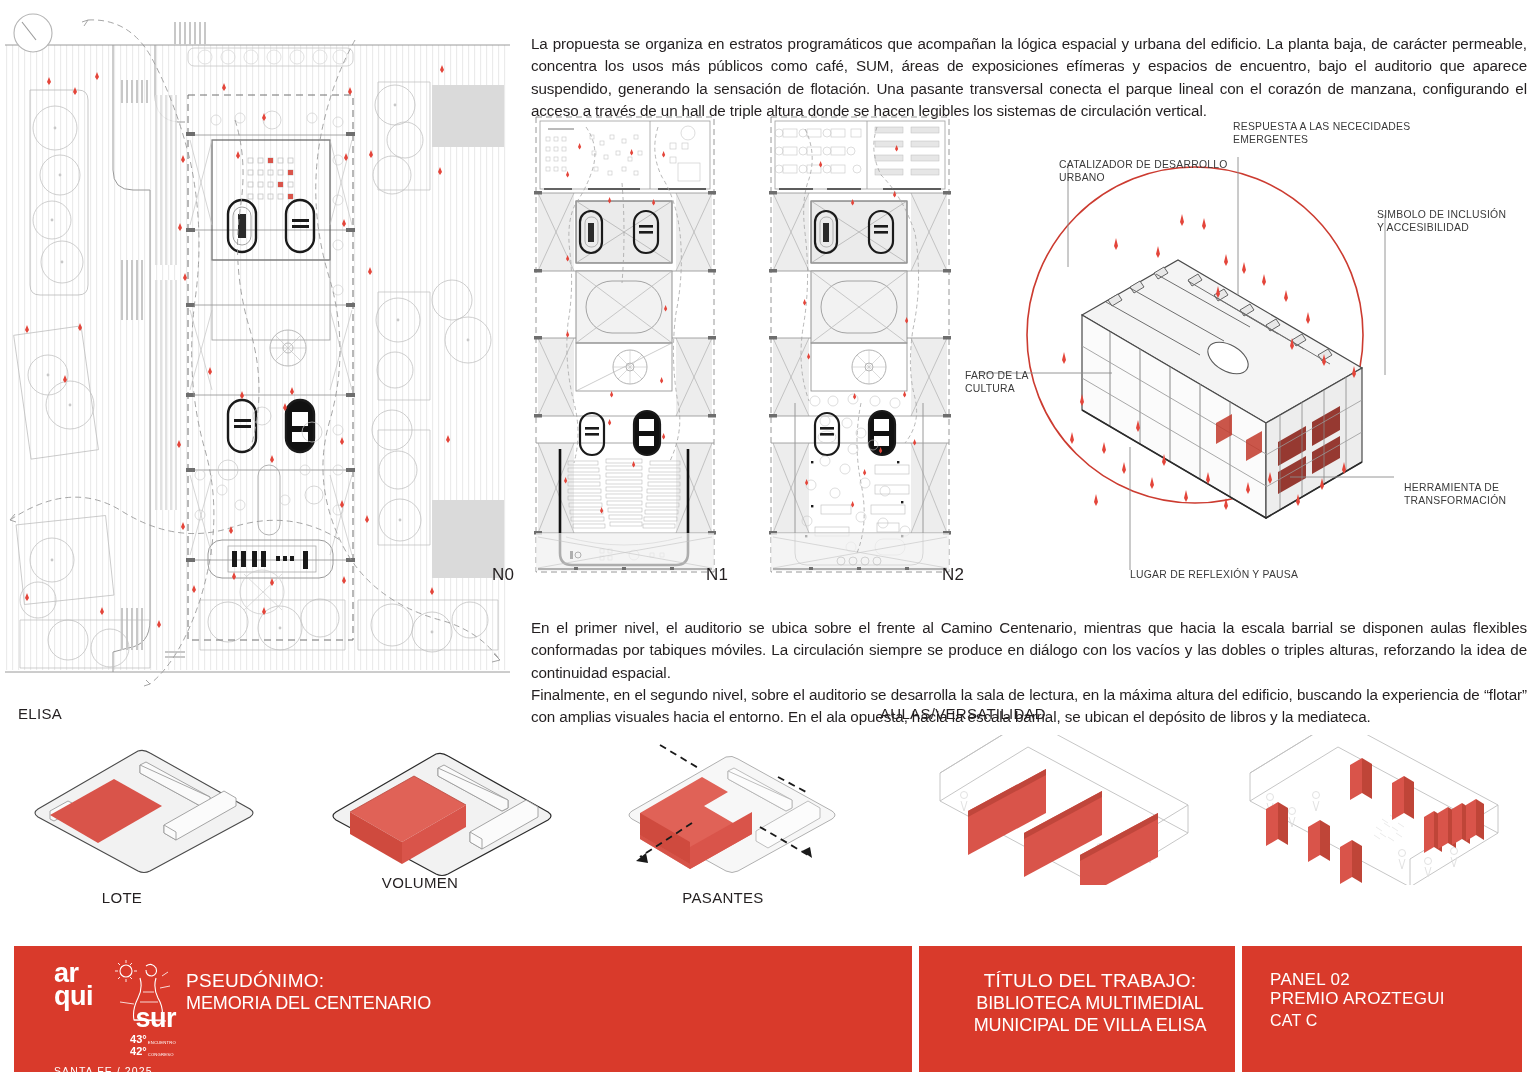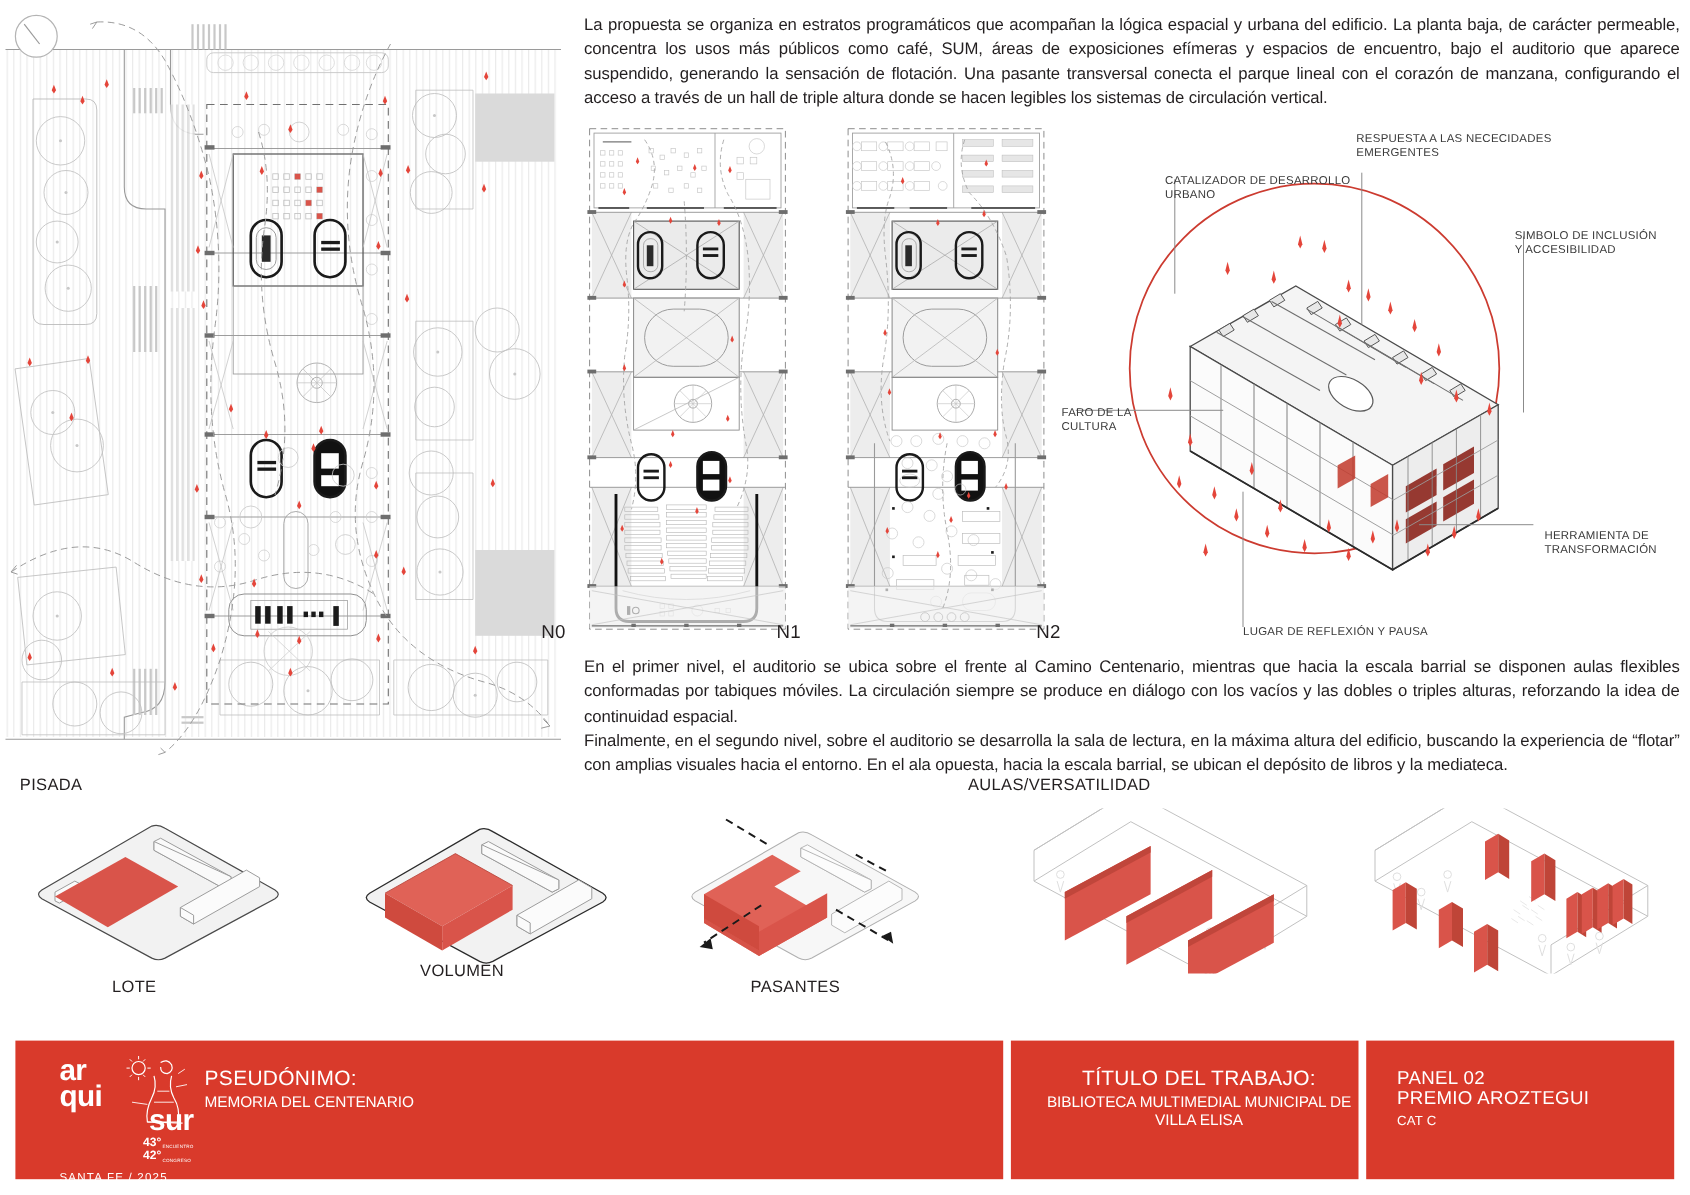--- a/index.html
+++ b/index.html
@@ -19,20 +19,21 @@
   svg { display: block; }
 
   
   .bodytext {
     position: absolute;
     font-size: 15.2px;
     line-height: 1.47;
     text-align: justify;
     color: #231f20;
     letter-spacing: -0.1px;
+    margin-top: 21px;
   }
   #intro-paragraph { left: 531px; top: 12px; width: 996px; }
   #levels-paragraph { left: 531px; top: 596px; width: 996px; }
   #levels-paragraph p { margin: 0; }
 
   
   .plan-caption {
     position: absolute;
     font-size: 17px;
     color: #231f20;
@@ -83,28 +84,28 @@
 
   .footer-head {
     color: #ffffff;
     font-size: 19px;
     font-weight: normal;
     letter-spacing: 0.3px;
     line-height: 1.12;
   }
   .footer-sub {
     color: #ffffff;
-    font-size: 14px;
+    font-size: 18px;
     letter-spacing: -0.1px;
     line-height: 1.2;
     margin-top: 2px;
   }
   .footer-small {
     color: #ffffff;
-    font-size: 12px;
+    font-size: 16px;
     letter-spacing: 0.2px;
     margin-top: 4px;
   }
   #pseudonym-group { position: absolute; left: 172px; top: 24px; }
   #title-group { position: absolute; left: 26px; top: 24px; }
   #panel-group { position: absolute; left: 28px; top: 24px; }
   #panel-group .footer-head { font-size: 17px; }
 
   
   #logo { position: absolute; left: 40px; top: 16px; width: 122px; height: 100px; }
@@ -1077,21 +1078,21 @@
 CULTURA</div>
 <div class="axo-label" style="left:1404px; top:481px;">HERRAMIENTA DE
 TRANSFORMACIÓN</div>
 <div class="axo-label" style="left:1130px; top:568px;">LUGAR DE REFLEXIÓN Y PAUSA</div>
 
 <div id="levels-paragraph" class="bodytext">
   <p>En el primer nivel, el auditorio se ubica sobre el frente al Camino Centenario, mientras que hacia la escala barrial se disponen aulas flexibles conformadas por tabiques móviles. La circulación siempre se produce en diálogo con los vacíos y las dobles o triples alturas, reforzando la idea de continuidad espacial.</p>
   <p>Finalmente, en el segundo nivel, sobre el auditorio se desarrolla la sala de lectura, en la máxima altura del edificio, buscando la experiencia de “flotar” con amplias visuales hacia el entorno. En el ala opuesta, hacia la escala barrial, se ubican el depósito de libros y la mediateca.</p>
 </div>
 
-<div class="section-title" style="left:18px; top:705px;">PISADA</div>
+<div class="section-title" style="left:18px; top:705px;">ELISA</div>
 <div class="section-title" style="left:880px; top:705px;">AULAS/VERSATILIDAD</div>
 
 <div class="abs" style="left:22px; top:745px; width:240px; height:130px;">
   <svg width="240" height="130" viewBox="0 0 240 130">
 
     <path d="M116 6 Q122 4 128 8 L228 64 Q234 68 228 72 L128 126 Q122 129 116 126 L16 72 Q10 68 16 64 Z" fill="#f2f2f2" stroke="#4a4a4a" stroke-width="1.1"></path>
 
     <g fill="#fafafa" stroke="#9b9b9b" stroke-width="0.9">
       <polygon points="118,20 124,17 188,52 188,60 182,63 118,28"></polygon>
       <polygon points="118,20 118,28 182,63 188,60 188,52"></polygon>

